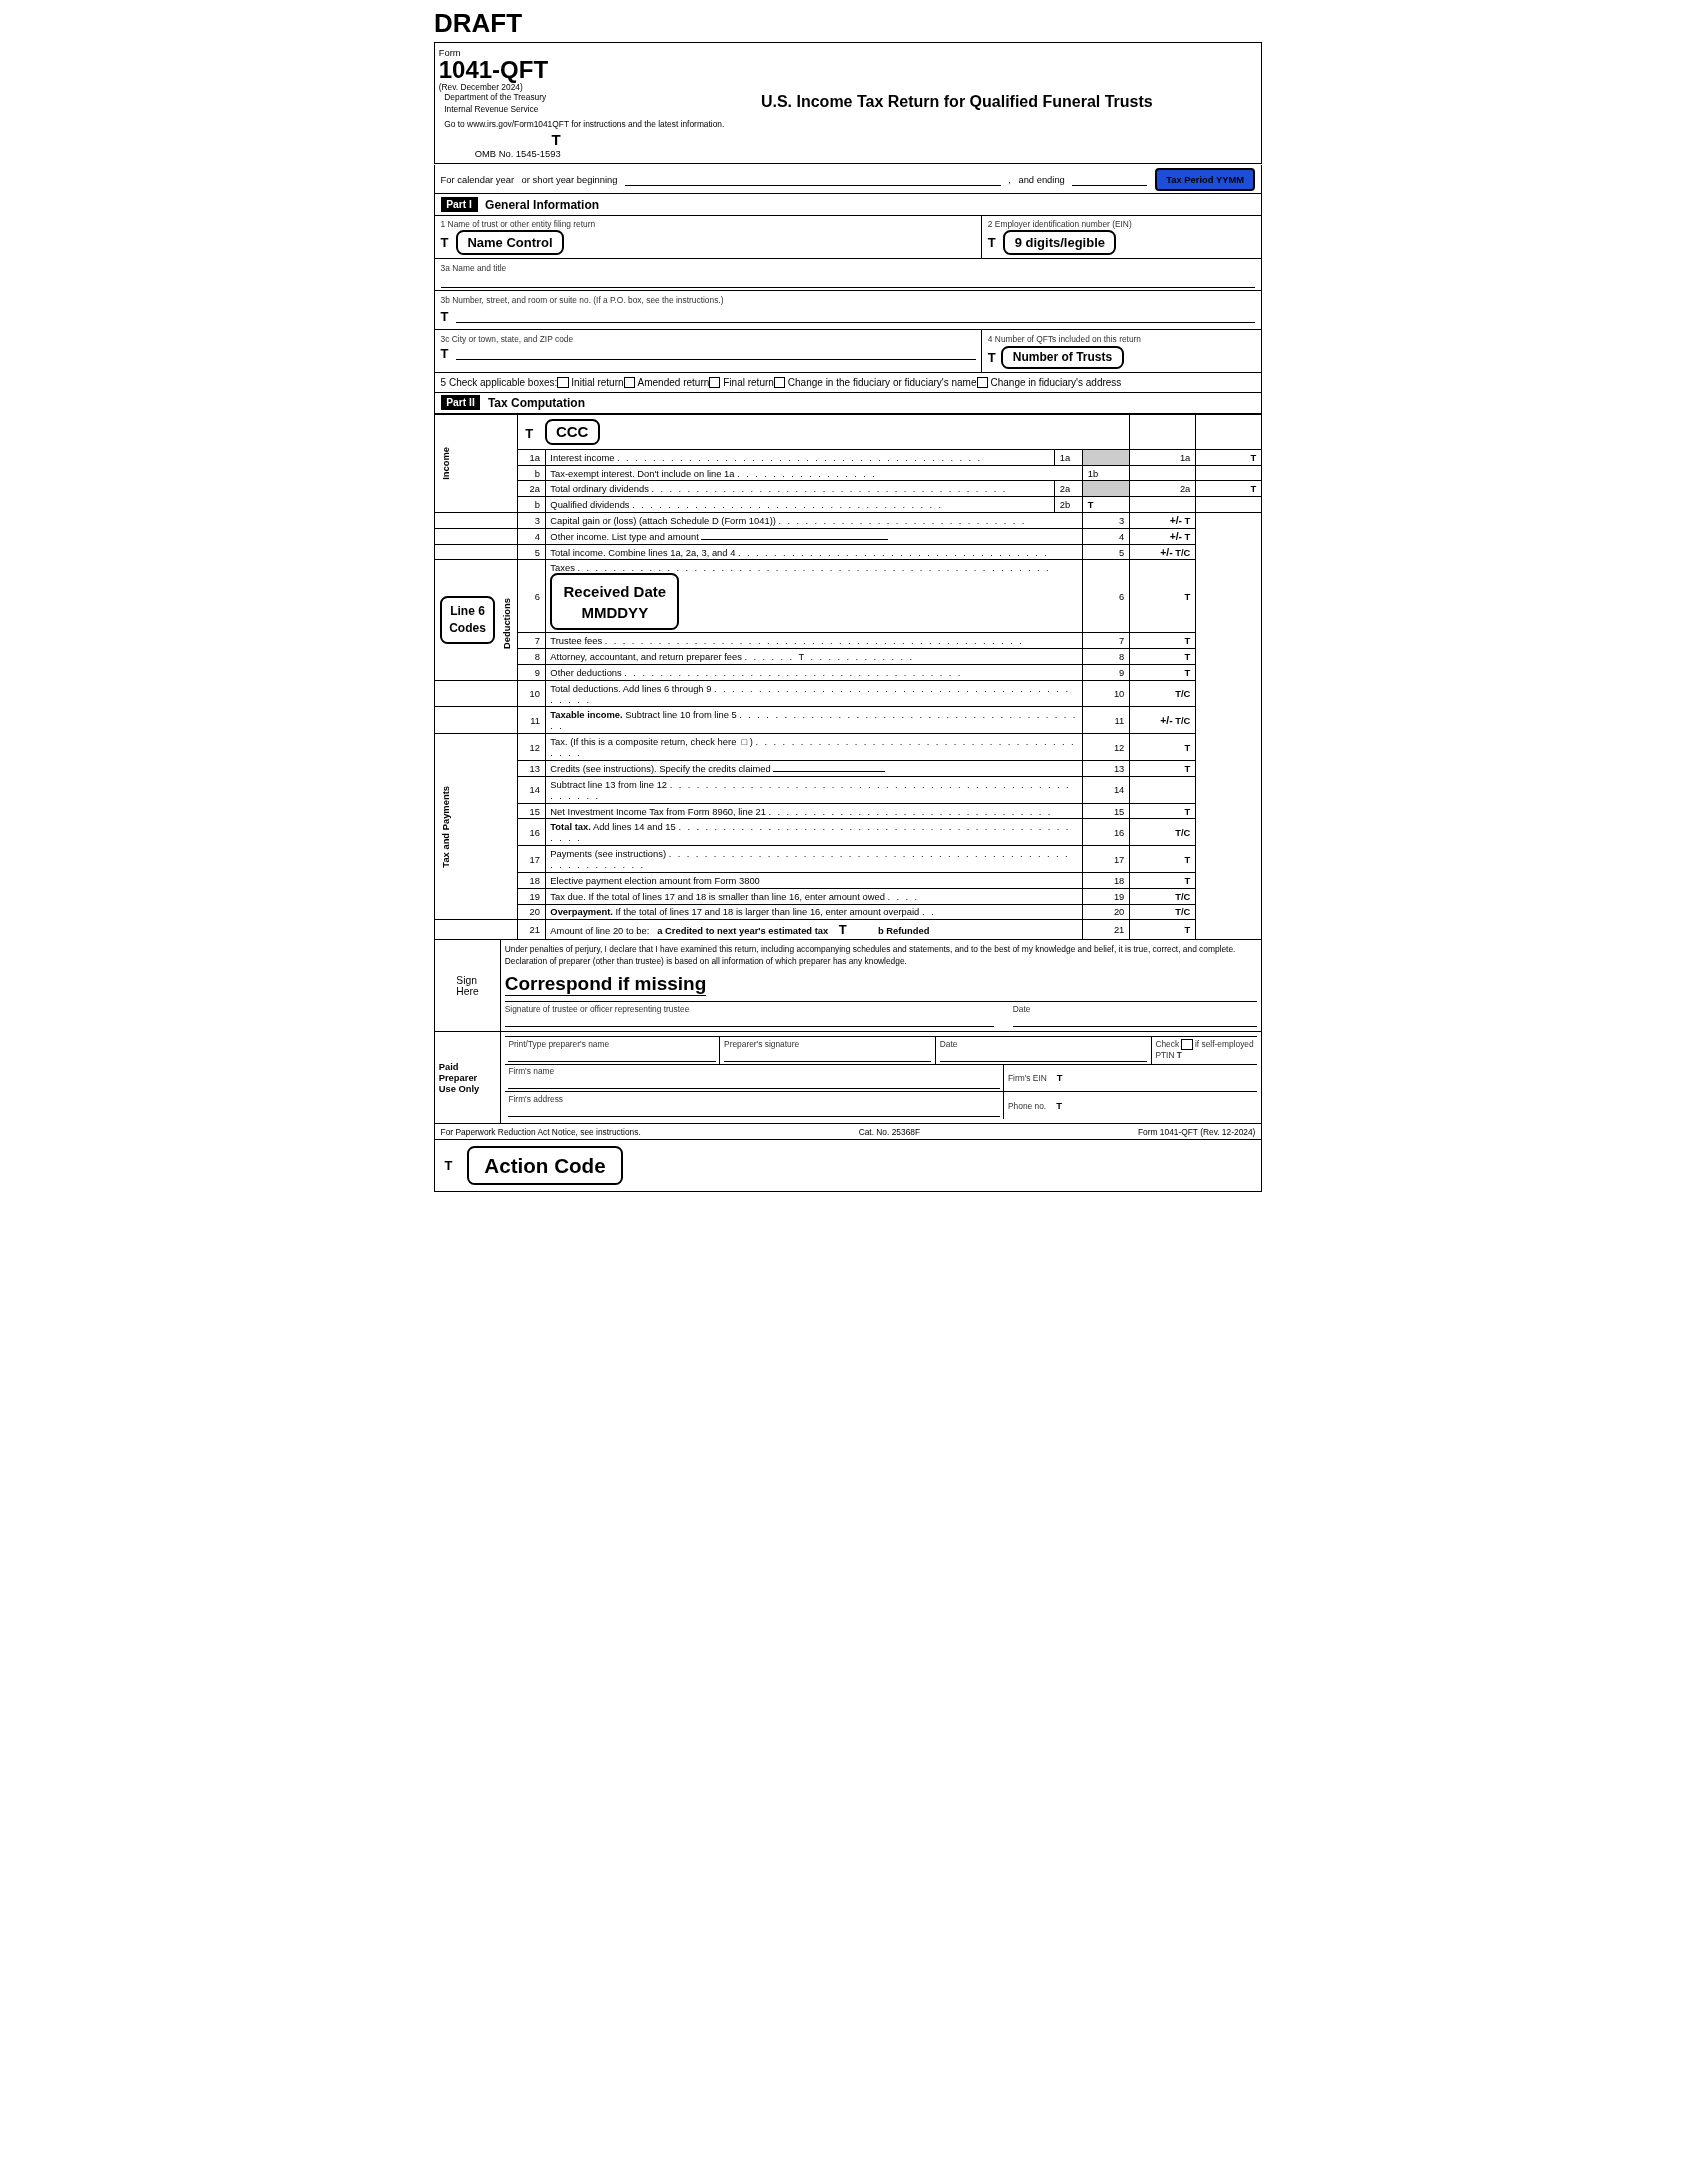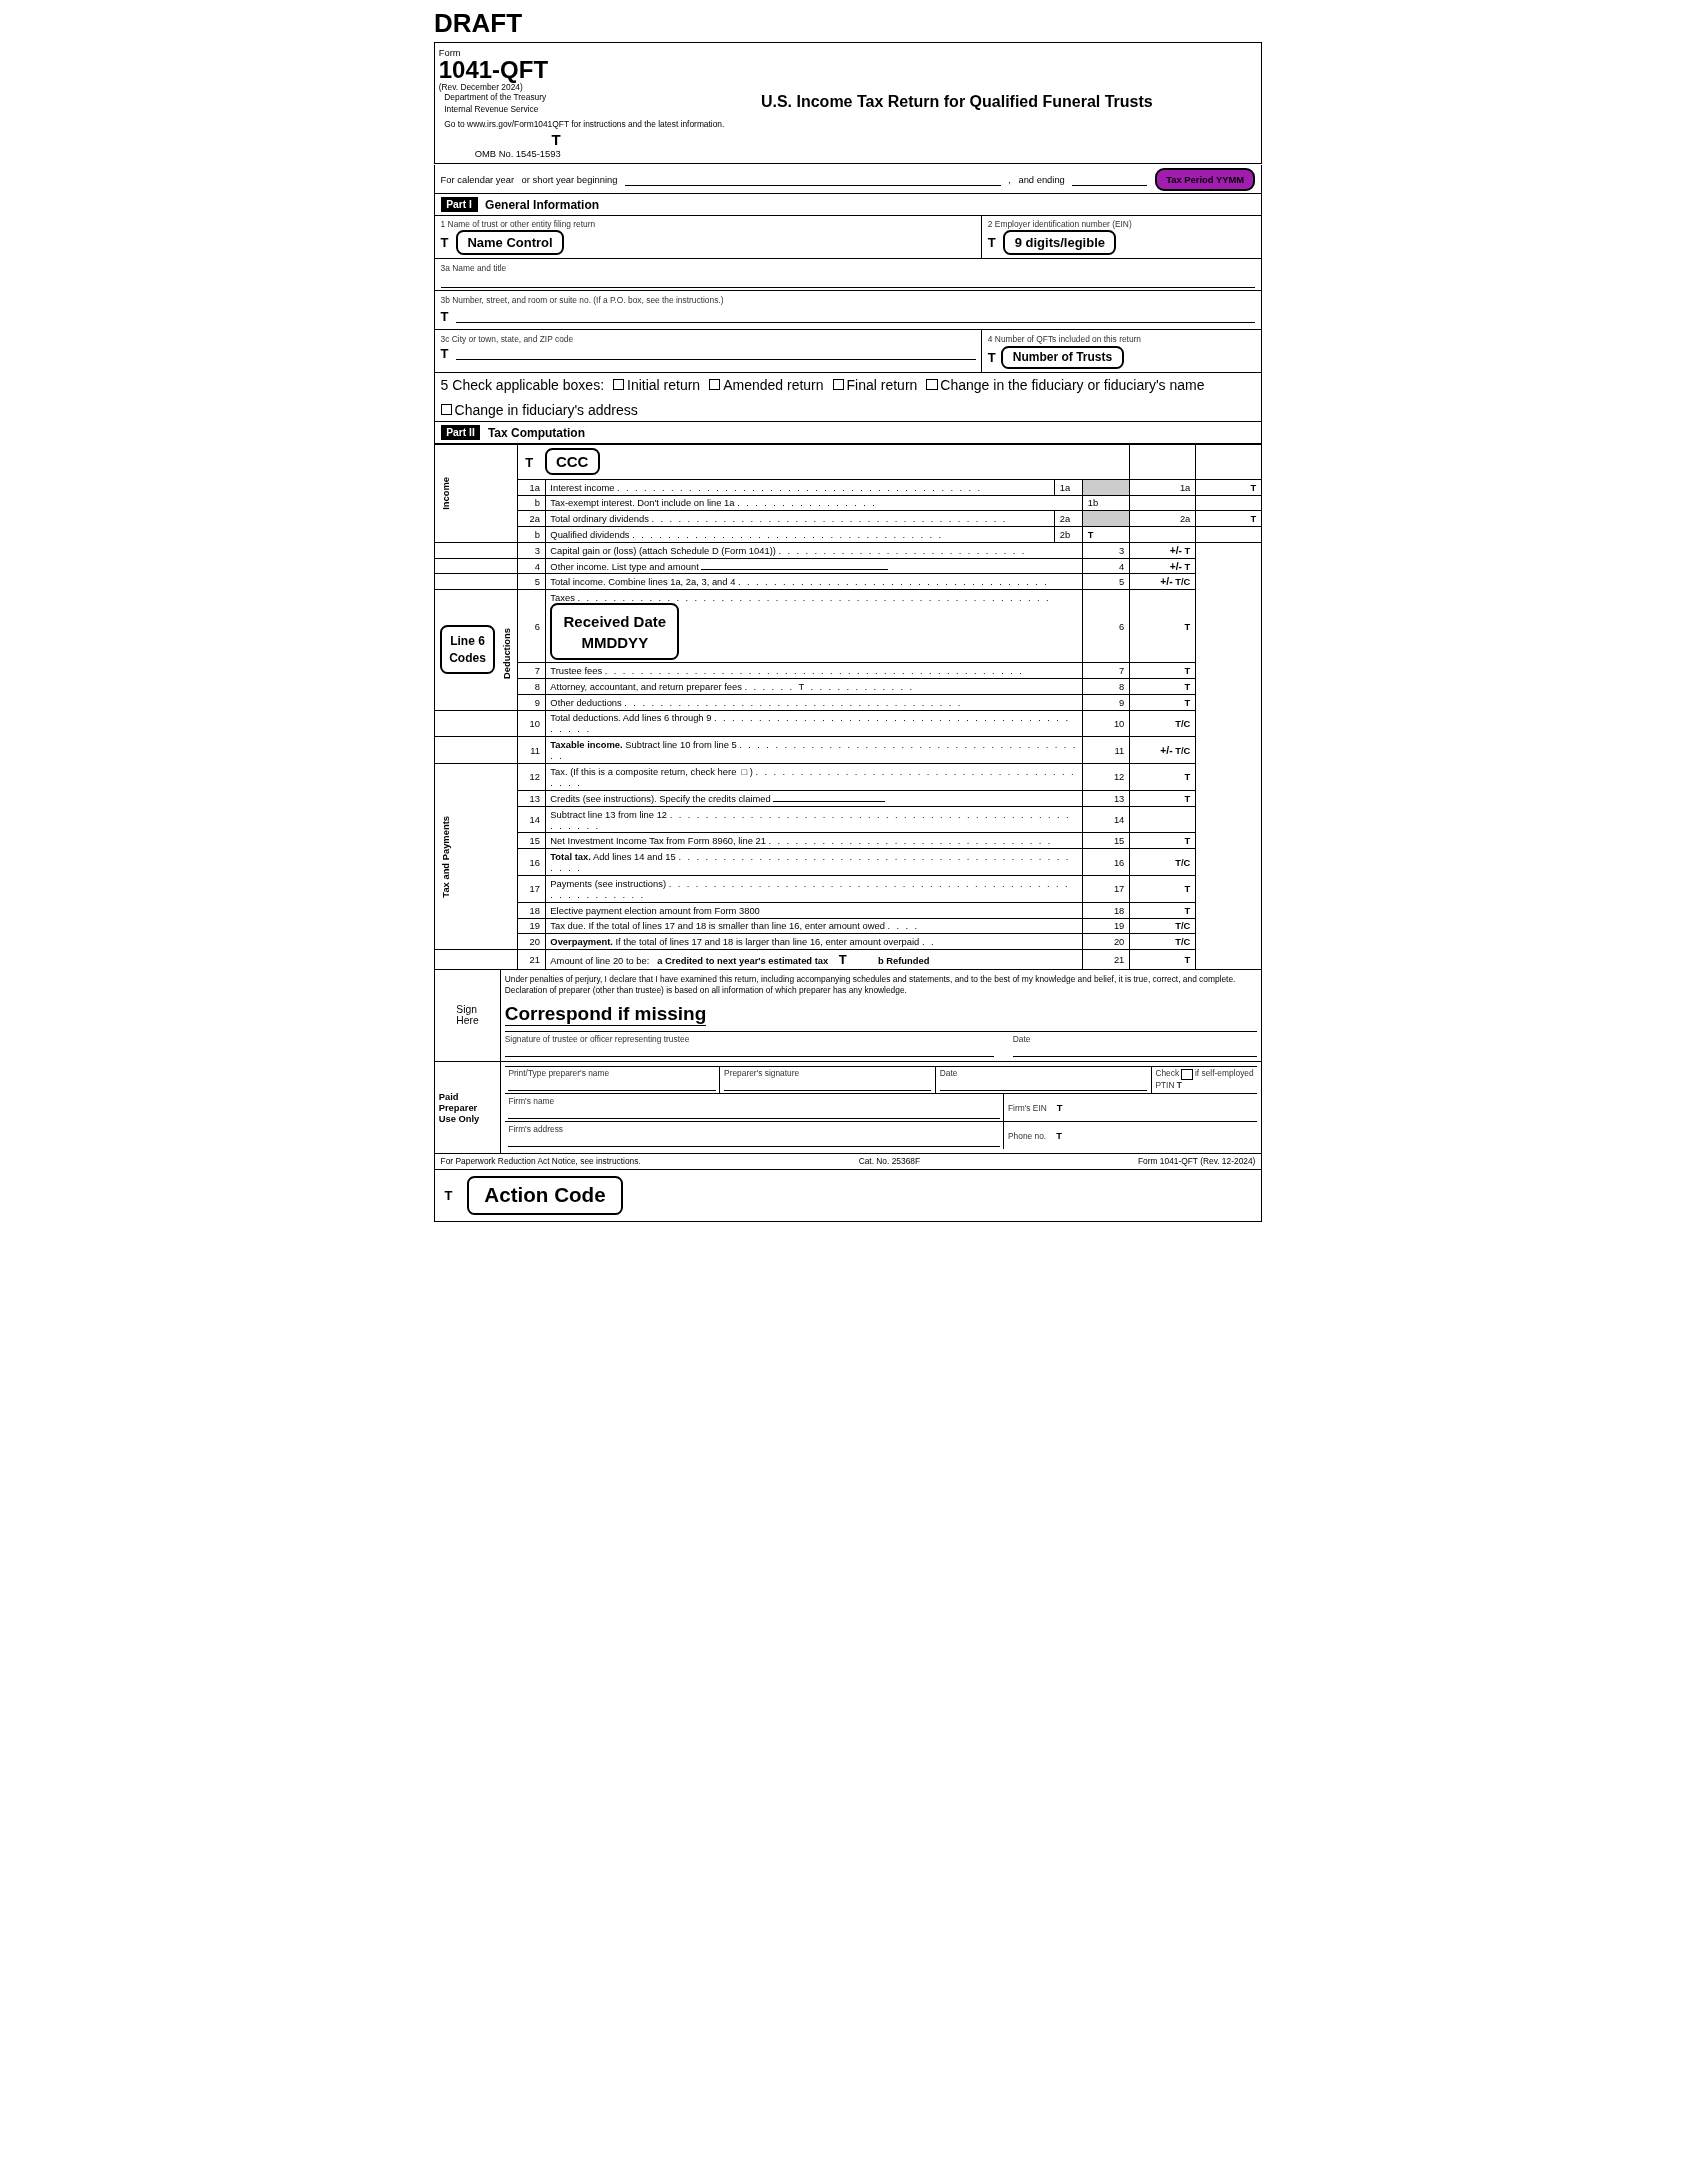--- a/index.html
+++ b/index.html
@@ -56,25 +56,25 @@
       font-size: 9.4px;
       text-align: right;
       min-width: 112px;
     }
     .t-marker {
       font-size: 15px;
       font-weight: bold;
     }
     .tax-period-box {
       border: 2.8px solid #000;
-      border-radius: 9px;
+      border-radius: 4px;
       padding: 3.7px 9.4px;
       font-size: 13px;
       font-weight: bold;
-      background: #a21caf;
+      background: #1d4ed8;
     }
     .calendar-row {
       display: flex;
       align-items: center;
       border: 0.9px solid #000;
       border-top: none;
       padding: 2.8px 5.6px;
       gap: 7.5px;
     }
     .calendar-row span { font-size: 9.4px; }
@@ -166,24 +166,24 @@
       border-radius: 7.5px;
       padding: 2.8px 9.4px;
       font-size: 12px;
       font-weight: bold;
       display: inline-block;
     }
     .checkbox-row {
       border: 0.9px solid #000;
       border-top: none;
       padding: 3.7px 5.6px;
-      font-size: 14px;
+      font-size: 10px;
       display: flex;
       align-items: center;
-      gap: 9px;
+      gap: 0;
       flex-wrap: wrap;
     }
     .checkbox-item {
       display: flex;
       align-items: center;
       gap: 2.8px;
     }
     .cb {
       width: 11.2px;
       height: 11.2px;

